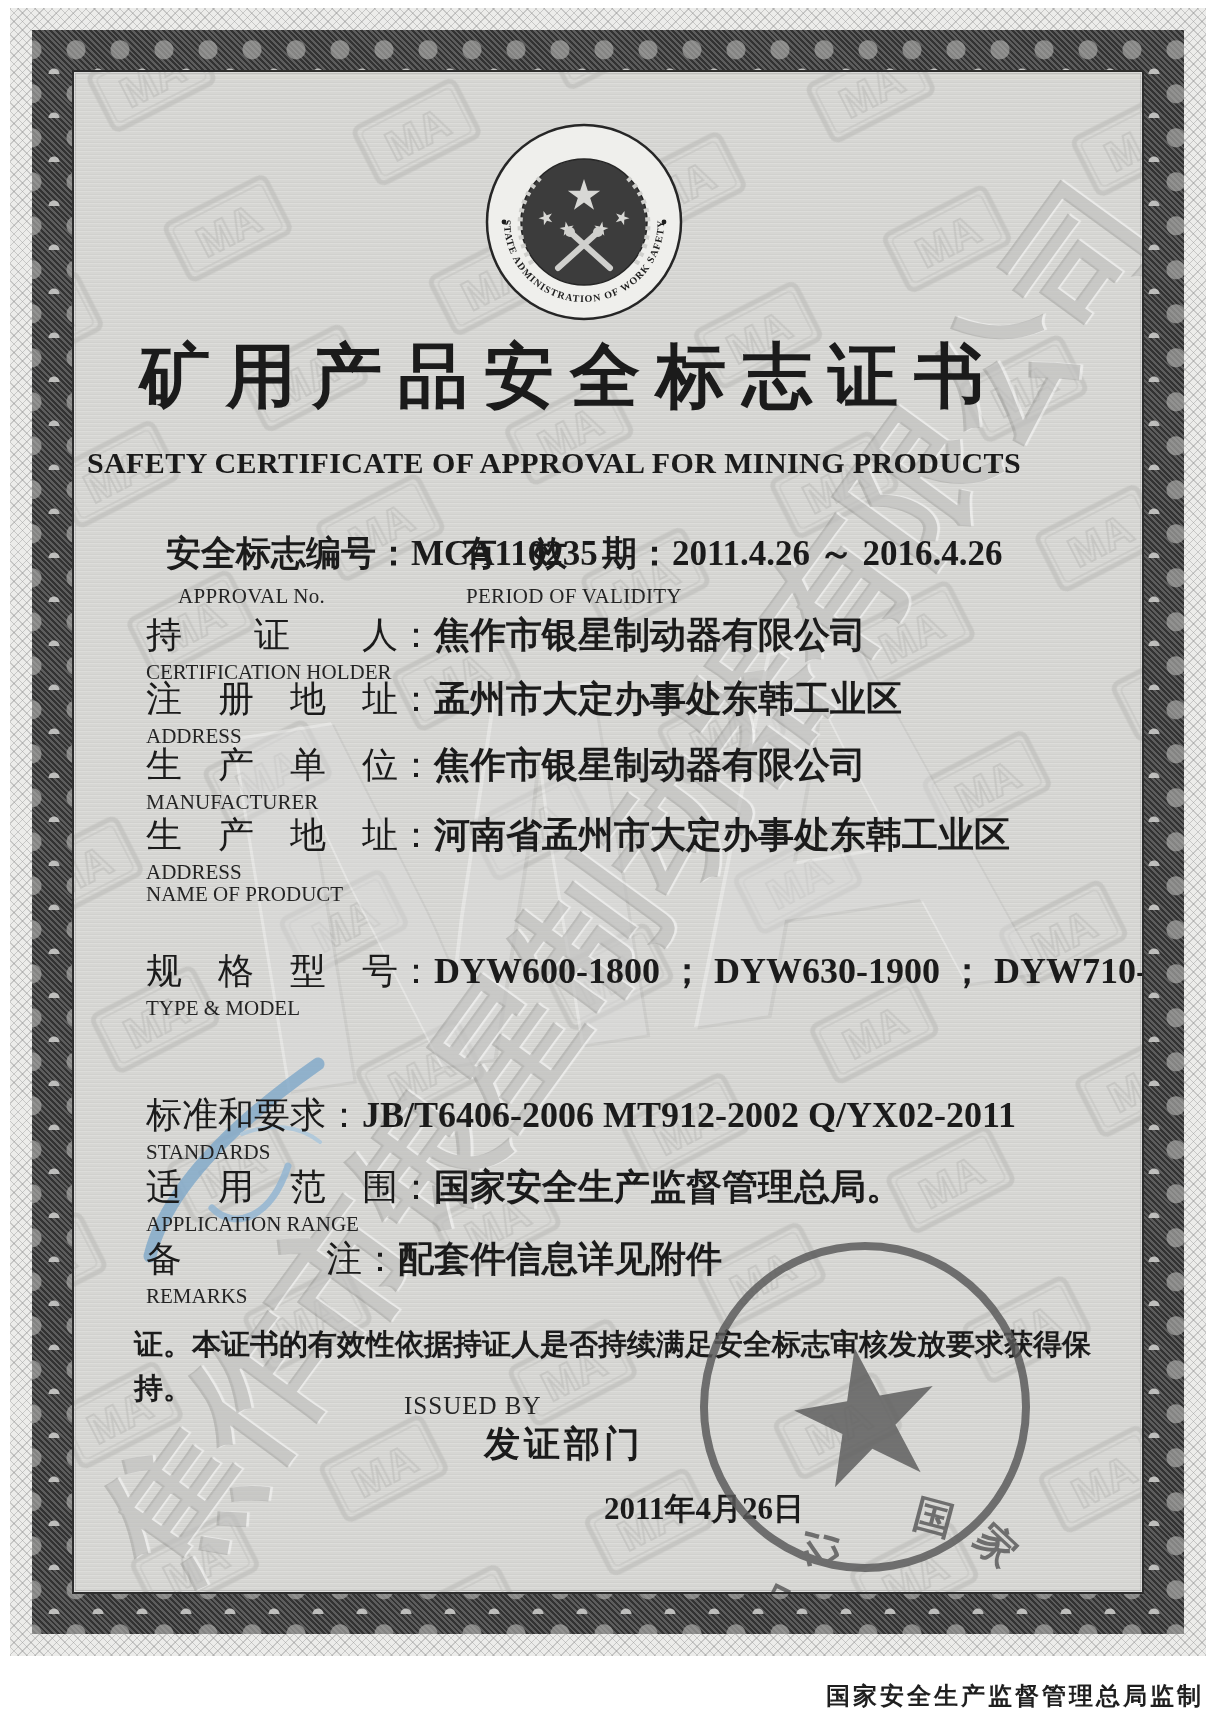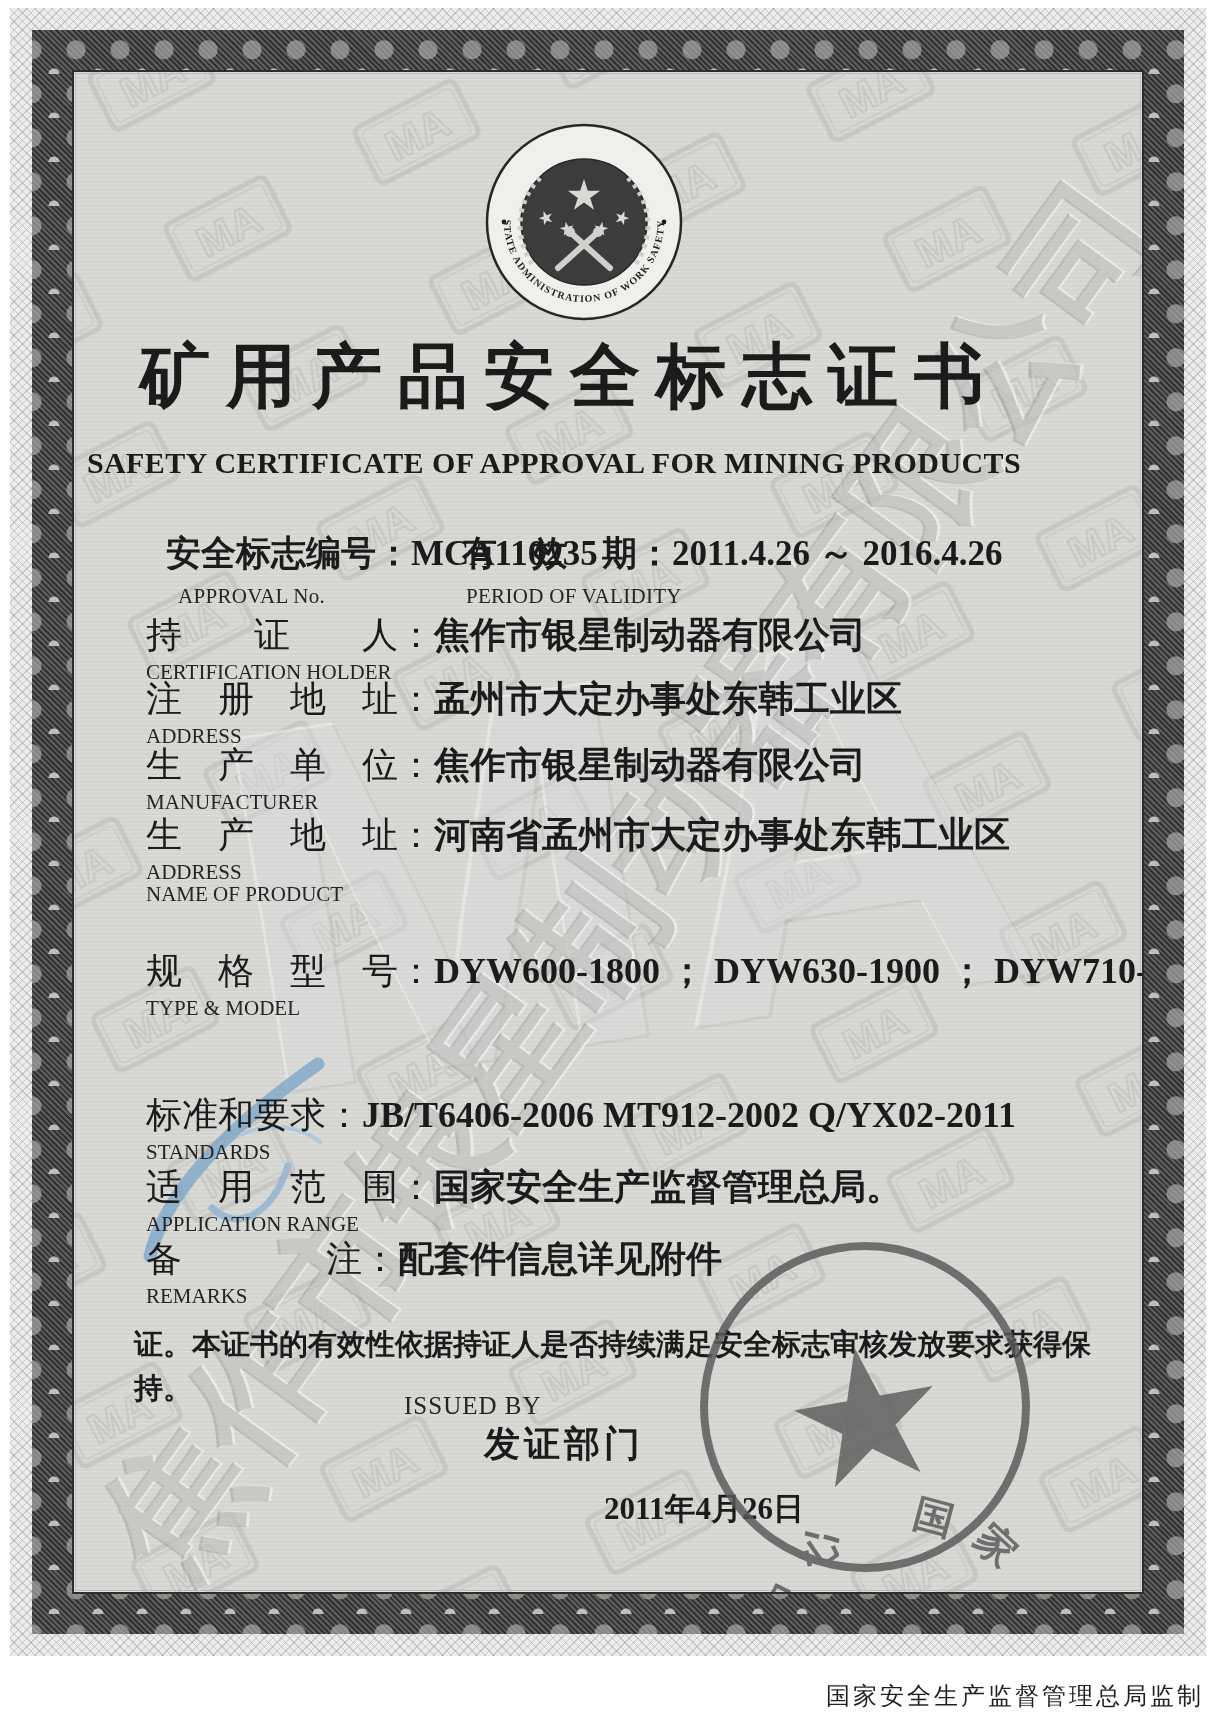--- a/index.html
+++ b/index.html
@@ -65,21 +65,21 @@
     font-size:29px;font-weight:bold;line-height:44px;
   }
   .decl .l1{padding-left:76px;}
   .issuer-dept{position:absolute;left:330px;top:1348px;width:320px;text-align:center;font-size:36px;font-weight:bold;letter-spacing:4px;}
   .issuer-en{position:absolute;left:330px;top:1320px;width:320px;text-align:left;font-size:25px;letter-spacing:1px;color:#242424;}
   .issuer-date{position:absolute;left:410px;top:1416px;width:440px;text-align:center;font-size:31px;font-weight:bold;}
   .stamp{position:absolute;left:606px;top:1150px;opacity:.82;transform:rotate(-10deg);}
   .swoosh{position:absolute;left:48px;top:966px;opacity:.8;}
   .imprint{
     position:absolute;left:0;top:1680px;width:1204px;text-align:right;
-    font-size:24px;font-weight:normal;letter-spacing:3px;color:#1f1f1f;
+    font-size:24px;font-weight:bold;letter-spacing:3px;color:#1f1f1f;
   }
 </style>
 </head>
 <body>
 
 <div class="cert">
   <div class="band-outer"></div>
   <div class="band-dark"></div>
   <div class="paper-frame">
     <div class="paper">

